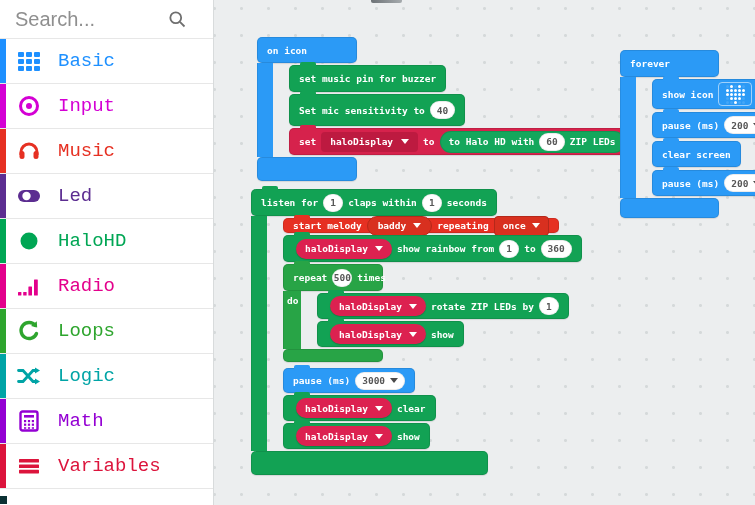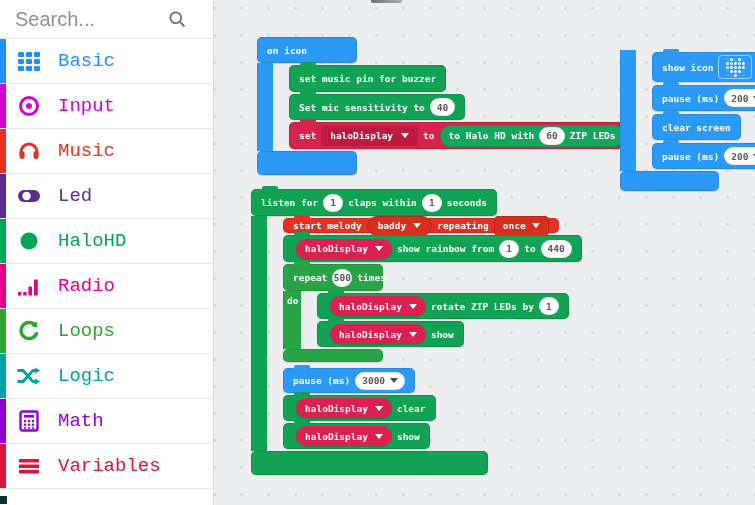--- a/index.html
+++ b/index.html
@@ -235,21 +235,21 @@
     <div class="stack" style="left:43px; top:37px;">
       <div class="c-head blue no-notch" style="width:100px; height:26px;">
         <span>on icon</span>
       </div>
       <div class="c-body">
         <div class="c-spine blue" style="width:16px;"></div>
         <div class="child-col">
           <div class="stmt green" style="height:27px;">
             <span>set music pin for buzzer</span>
           </div>
-          <div class="stmt green" style="height:26px;">
+          <div class="stmt green" style="height:32px;">
             <span>Set mic sensitivity to</span>
             <span class="wval">
                 <span>40</span>
               </span>
           </div>
           <div class="stmt crimson" style="height:27px;">
             <span>set</span>
             <span class="field-crimson">
               <span>haloDisplay</span>
               <span class="arr"></span>
@@ -301,21 +301,21 @@
             <span class="varpill">
               <span>haloDisplay</span>
               <span class="arr"></span>
             </span>
             <span>show rainbow from</span>
             <span class="wval">
                 <span>1</span>
               </span>
             <span>to</span>
             <span class="wval">
-                <span>440</span>
+                <span>360</span>
               </span>
           </div>
 
           <div style="position:relative;">
             <div class="c-head lgreen notched" style="width:100px; height:27px;">
               <span>repeat</span>
               <span class="wval">
                   <span>500</span>
                 </span>
               <span>times</span>
@@ -369,20 +369,23 @@
               <span class="arr"></span>
             </span>
             <span>show</span>
           </div>
         </div>
       </div>
       <div class="c-foot green no-notch" style="width:237px; height:24px;"></div>
     </div>
 
     <div class="stack" style="left:406px; top:50px;">
+      <div class="c-head blue no-notch" style="width:99px; height:27px;">
+        <span>forever</span>
+      </div>
       <div class="c-body">
         <div class="c-spine blue" style="width:16px;"></div>
         <div class="child-col" style="gap:3px;">
           <div class="stmt blue" style="height:30px;">
             <span>show icon</span>
             <span class="iconfield">
               <span class="heart-grid">
                   <i class="off"></i>
                   <i class="on"></i>
                   <i class="off"></i>

